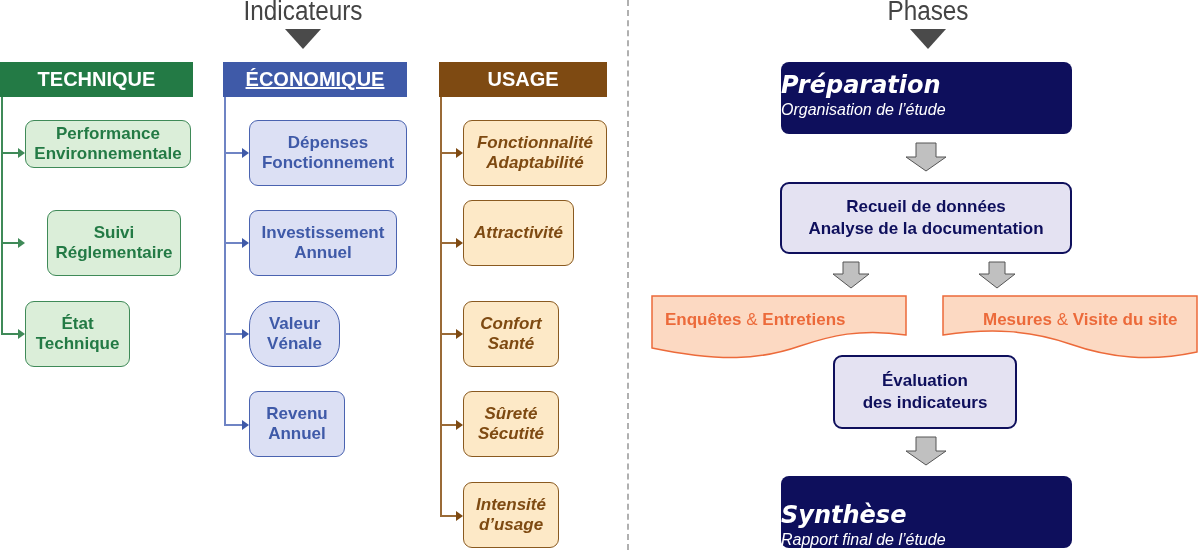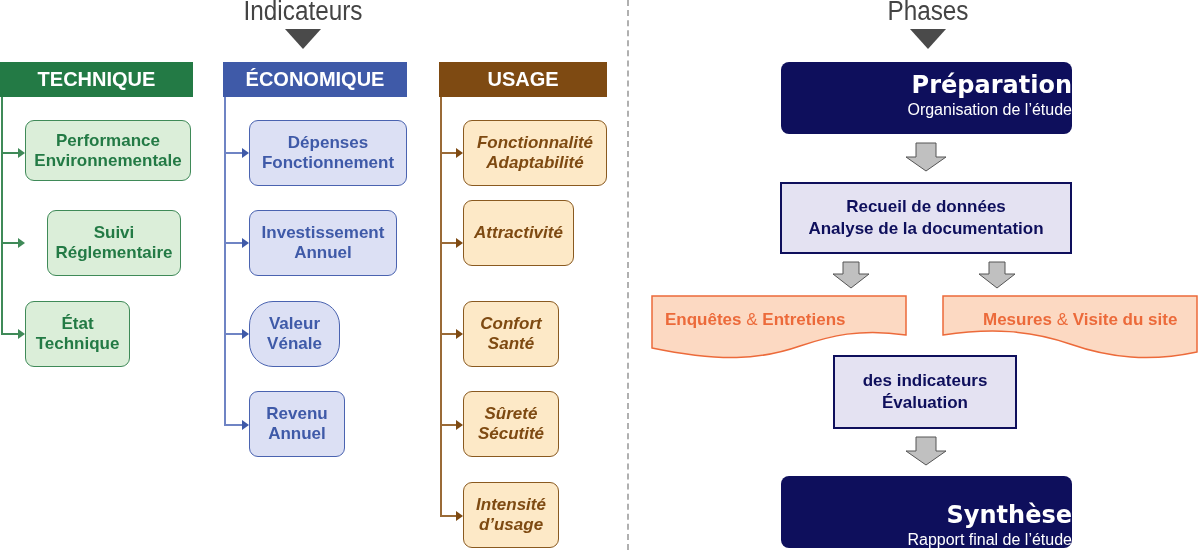--- a/index.html
+++ b/index.html
@@ -10,40 +10,40 @@
   .cathead{height:35px;color:#fff;font-weight:bold;font-size:20px;display:flex;align-items:center;justify-content:center;}
   .vline{width:2px;}
   .hconn{height:2px;}
   .arrowhead{width:0;height:0;border-top:5px solid transparent;border-bottom:5px solid transparent;border-left:7px solid;}
   .box{border:1.5px solid;border-radius:9px;display:flex;align-items:center;justify-content:center;text-align:center;font-weight:bold;font-size:17px;line-height:20px;box-sizing:border-box;}
   .box span{display:block;}
   .g-box{background:#dbeed9;border-color:#3f8a58;color:#237a45;}
   .b-box{background:#dce0f4;border-color:#4a63b0;color:#3f5aa8;}
   .o-box{background:#fde9c7;border-color:#8a5a20;color:#7e4a12;font-style:italic;}
   .divider{left:627px;top:0;height:550px;border-left:2px dashed #b0b0b0;}
-  .navy{background:#0e0f5c;border-radius:8px;color:#fff;text-align:right;box-sizing:border-box;}
+  .navy{background:#0e0f5c;border-radius:8px;color:#fff;text-align:left;box-sizing:border-box;font-style:italic;}
   .navy .big{font-family:"DejaVu Sans",sans-serif;font-weight:bold;font-size:24px;line-height:30px;}
   .navy .small{font-size:16px;line-height:20px;}
-  .lav{background:#e4e2f2;border:2px solid #0e0f5c;border-radius:0;color:#0e0f5c;font-weight:bold;font-size:17px;line-height:22px;text-align:center;display:flex;align-items:center;justify-content:center;box-sizing:border-box;}
+  .lav{background:#e4e2f2;border:2px solid #0e0f5c;border-radius:9px;color:#0e0f5c;font-weight:bold;font-size:17px;line-height:22px;text-align:center;display:flex;align-items:center;justify-content:center;box-sizing:border-box;}
   .orange-lbl{font-weight:bold;font-size:17px;color:#ec6a3a;}
   .orange-lbl .amp{font-weight:normal;}
 </style>
 </head>
 <body>
 
 <div class="abs title" style="left:203px;top:-4px;width:200px;">Indicateurs</div>
 <div class="abs tri" style="left:285px;top:29px;"></div>
 
 <div>
   <div class="abs cathead" style="left:0;top:62px;width:193px;background:#237a45;">TECHNIQUE</div>
   <div class="abs vline" style="left:1px;top:97px;height:238px;background:#3f8a58;"></div>
 
   <div class="abs hconn" style="left:1px;top:152px;width:17px;background:#3f8a58;"></div>
   <div class="abs arrowhead" style="left:18px;top:148px;border-left-color:#3f8a58;"></div>
-  <div class="abs box g-box" style="left:25px;top:120px;width:166px;height:61px;">
+  <div class="abs box g-box" style="left:25px;top:120px;width:166px;height:48px;">
     <div>
         <span>Performance</span>
         <span>Environnementale</span>
       </div>
   </div>
 
   <div class="abs hconn" style="left:1px;top:242px;width:17px;background:#3f8a58;"></div>
   <div class="abs arrowhead" style="left:18px;top:238px;border-left-color:#3f8a58;"></div>
   <div class="abs box g-box" style="left:25px;top:210px;width:134px;height:66px;margin-left:22px;">
     <div>
@@ -56,21 +56,21 @@
   <div class="abs arrowhead" style="left:18px;top:329px;border-left-color:#3f8a58;"></div>
   <div class="abs box g-box" style="left:25px;top:301px;width:105px;height:66px;">
     <div>
         <span>État</span>
         <span>Technique</span>
       </div>
   </div>
 </div>
 
 <div>
-  <div class="abs cathead" style="left:223px;top:62px;width:184px;background:#3f5aa8;">ÉCONOMIQUE</div>
+  <div class="abs cathead" style="left:223px;top:62px;width:184px;background:#3f5aa8;text-decoration:underline;">ÉCONOMIQUE</div>
   <div class="abs vline" style="left:224px;top:97px;height:328px;background:#6f84c4;"></div>
 
   <div class="abs hconn" style="left:224px;top:152px;width:18px;background:#6f84c4;"></div>
   <div class="abs arrowhead" style="left:242px;top:148px;border-left-color:#3f5aa8;"></div>
   <div class="abs box b-box" style="left:249px;top:120px;width:158px;height:66px;">
     <div>
         <span>Dépenses</span>
         <span>Fonctionnement</span>
       </div>
   </div>
@@ -188,21 +188,21 @@
 </div>
 
 <div class="abs orange-lbl" style="left:983px;top:310px;">
   <span>Mesures</span>
   <span class="amp">&amp;</span>
   <span>Visite du site</span>
 </div>
 
 <div class="abs lav" style="left:833px;top:355px;width:184px;height:74px;">
   <div>
+      <span style="display:block">Évaluation</span>
       <span style="display:block">des indicateurs</span>
-      <span style="display:block">Évaluation</span>
     </div>
 </div>
 
 <div class="abs navy" style="left:781px;top:476px;width:291px;height:72px;padding-top:24px;">
   <div class="big">Synthèse</div>
   <div class="small">Rapport final de l’étude</div>
 </div>
 
 </body></html>

